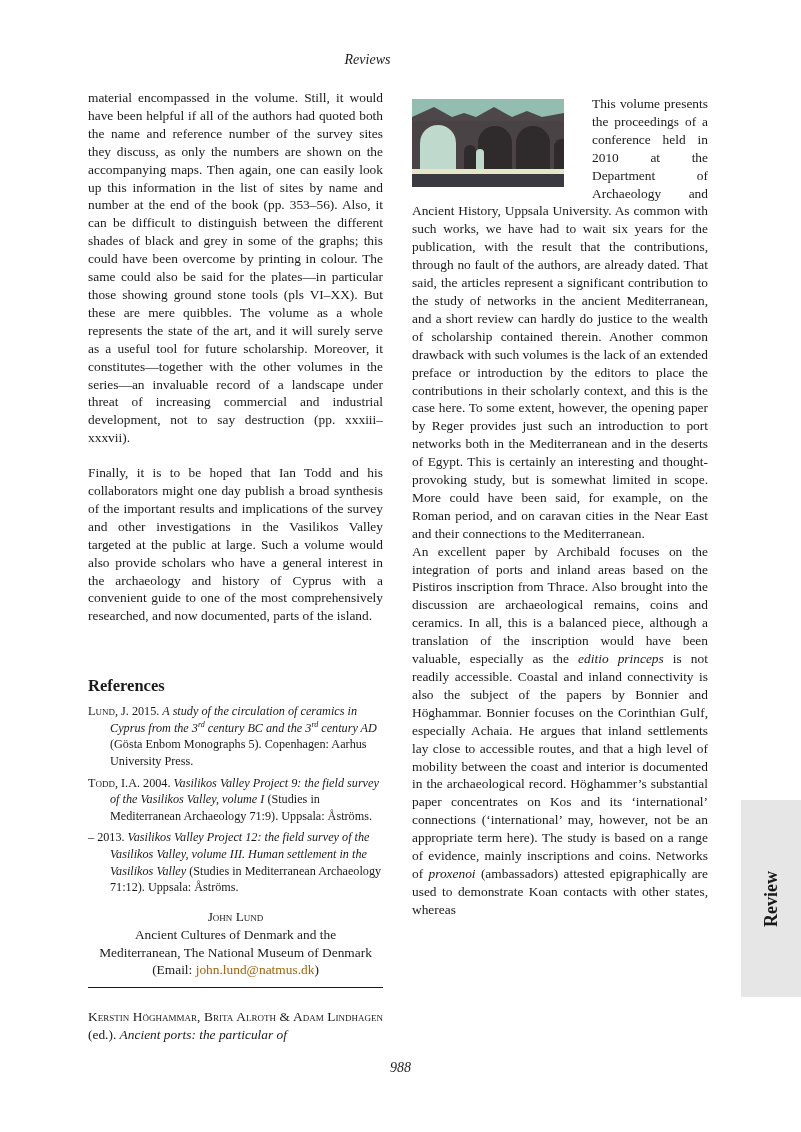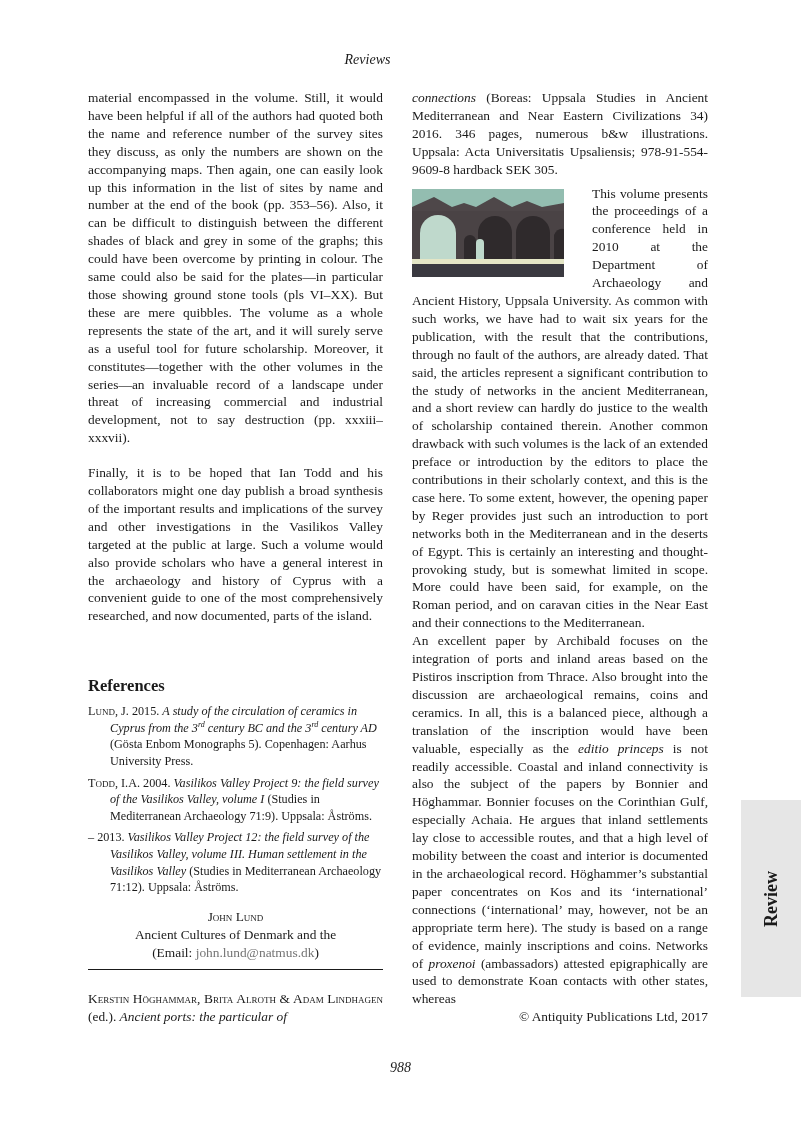--- a/index.html
+++ b/index.html
@@ -21,21 +21,21 @@
     font-weight: bold; font-size: 16.5px; margin: 52px 0 8px 0;
   }
   .ref {
     font-size: 12.2px; line-height: 16.6px; padding-left: 22px; text-indent: -22px;
     margin-bottom: 5px; text-align: left;
   }
   .sc { font-variant: small-caps; }
   .it { font-style: italic; }
   .signature { text-align: center; margin-top: 12px; line-height: 17.9px; }
   .signature .name { font-variant: small-caps; }
-  .email { color: #737373; text-decoration: none; }
+  .email { color: #a16207; text-decoration: none; }
   .divider { border: 0; border-top: 1px solid #1a1a1a; margin: 8px 0 0 0; }
   .review-head { margin-top: 20px; text-align: justify; text-align-last: auto; }
   .cover-wrap { margin-top: 6px; }
   .cover {
     float: left; width: 152px; height: 88px; margin: 4px 28px 2px 0;
     position: relative; overflow: hidden; background: #93bdb0;
   }
   .cover svg { display: block; }
   .side-tab {
     position: absolute; left: 741px; top: 800px; width: 60px; height: 197px;
@@ -72,30 +72,30 @@
     <span class="sc">Todd</span><span>, I.A. 2004. </span><span class="it">Vasilikos Valley Project 9: the field survey of the Vasilikos Valley, volume I</span><span> (Studies in Mediterranean Archaeology 71:9). Uppsala: Åströms.</span>
   </div>
 
   <div class="ref">
     <span>– 2013. </span><span class="it">Vasilikos Valley Project 12: the field survey of the Vasilikos Valley, volume III. Human settlement in the Vasilikos Valley</span><span> (Studies in Mediterranean Archaeology 71:12). Uppsala: Åströms.</span>
   </div>
 
   <div class="signature">
     <div class="name">John Lund</div>
     <div>Ancient Cultures of Denmark and the</div>
+    <div>Mediterranean, The National Museum of Denmark</div>
     <div><span>(Email: </span><a class="email" href="#">john.lund@natmus.dk</a><span>)</span></div>
   </div>
 
   <hr class="divider">
 
   <p class="review-head"><span class="sc">Kerstin Höghammar, Brita Alroth &amp; Adam Lindhagen</span><span> (ed.). </span><span class="it">Ancient ports: the particular of</span></p>
 </div>
 
 <div class="col col-right">
-  <p><span class="it">connections</span><span> (Boreas: Uppsala Studies in Ancient Mediterranean and Near Eastern Civilizations 34) 2016. 346 pages, numerous b&amp;w illustrations. Uppsala: Acta Universitatis Upsaliensis; 978-91-554-9609-8 hardback SEK 305.</span></p>
 
   <div class="cover-wrap">
     <div class="cover" title="Book cover: arched arcade silhouette against teal sky">
       <svg width="152" height="88" viewBox="0 0 152 88" xmlns="http://www.w3.org/2000/svg">
         <rect x="0" y="0" width="152" height="88" fill="#93bdb0"></rect>
         <polygon points="0,18 22,8 40,18 52,14 64,18 82,8 100,18 115,12 130,18 152,14 152,72 0,72" fill="#4e4749"></polygon>
         <rect x="0" y="22" width="152" height="50" fill="#4a4345"></rect>
         <path d="M8,72 L8,44 A18,18 0 0 1 44,44 L44,72 Z" fill="#bfd9cc"></path>
         <path d="M52,72 L52,52 A6,6 0 0 1 64,52 L64,72 Z" fill="#2f2a2c"></path>
         <path d="M66,72 L66,44 A17,17 0 0 1 100,44 L100,72 Z" fill="#2f2a2c"></path>
@@ -104,20 +104,19 @@
         <path d="M142,72 L142,46 A10,14 0 0 1 152,40 L152,72 Z" fill="#2f2a2c"></path>
         <rect x="0" y="70" width="152" height="5" fill="#e4e6c6"></rect>
         <rect x="0" y="75" width="152" height="13" fill="#3a3940"></rect>
       </svg>
     </div>
     <p>This volume presents the proceedings of a conference held in 2010 at the Department of Archaeology and Ancient History, Uppsala University. As common with such works, we have had to wait six years for the publication, with the result that the contributions, through no fault of the authors, are already dated. That said, the articles represent a significant contribution to the study of networks in the ancient Mediterranean, and a short review can hardly do justice to the wealth of scholarship contained therein. Another common drawback with such volumes is the lack of an extended preface or introduction by the editors to place the contributions in their scholarly context, and this is the case here. To some extent, however, the opening paper by Reger provides just such an introduction to port networks both in the Mediterranean and in the deserts of Egypt. This is certainly an interesting and thought-provoking study, but is somewhat limited in scope. More could have been said, for example, on the Roman period, and on caravan cities in the Near East and their connections to the Mediterranean.</p>
   </div>
 
   <p><span>An excellent paper by Archibald focuses on the integration of ports and inland areas based on the Pistiros inscription from Thrace. Also brought into the discussion are archaeological remains, coins and ceramics. In all, this is a balanced piece, although a translation of the inscription would have been valuable, especially as the </span><span class="it">editio princeps</span><span> is not readily accessible. Coastal and inland connectivity is also the subject of the papers by Bonnier and Höghammar. Bonnier focuses on the Corinthian Gulf, especially Achaia. He argues that inland settlements lay close to accessible routes, and that a high level of mobility between the coast and interior is documented in the archaeological record. Höghammer’s substantial paper concentrates on Kos and its ‘international’ connections (‘international’ may, however, not be an appropriate term here). The study is based on a range of evidence, mainly inscriptions and coins. Networks of </span><span class="it">proxenoi</span><span> (ambassadors) attested epigraphically are used to demonstrate Koan contacts with other states, whereas</span></p>
 
-  <div class="copyright">© Antiquity Publications Ltd, 2017</div>
 </div>
 
 <div class="side-tab">
   <span>Review</span>
 </div>
 
 <div class="page-number">988</div>
 
 </body></html>

